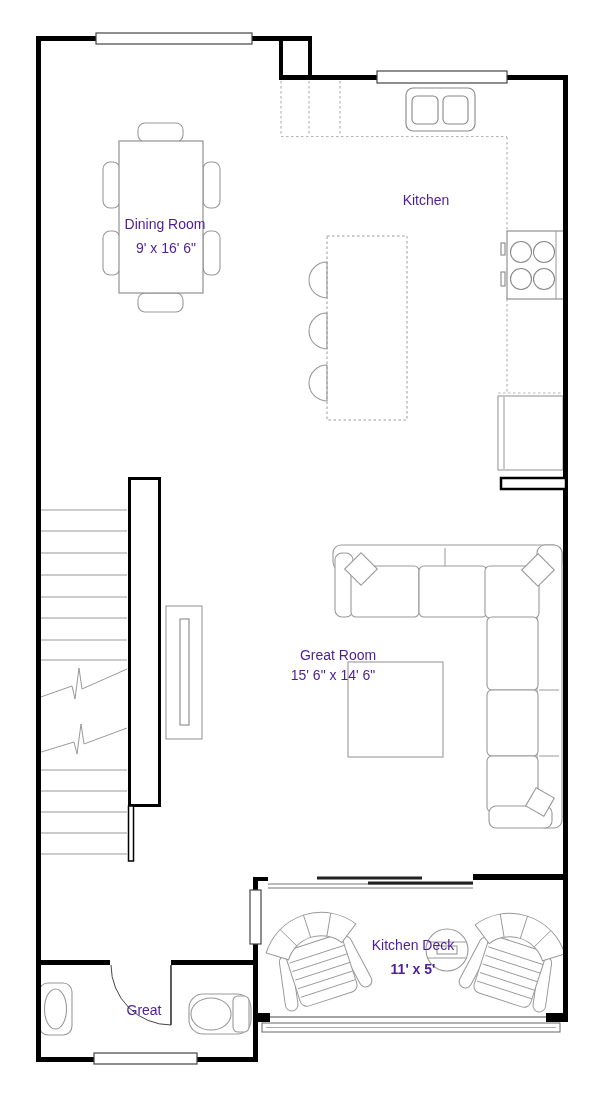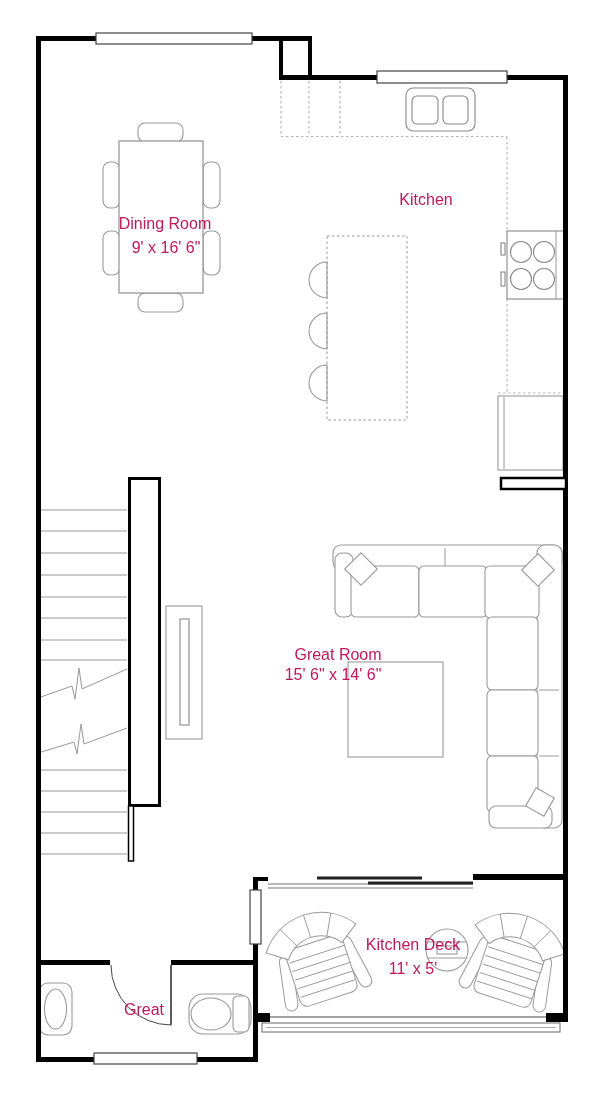--- a/index.html
+++ b/index.html
@@ -1,20 +1,20 @@
 <!DOCTYPE html>
 <html><head>
 <meta charset="utf-8">
 <style>
   html,body{margin:0;padding:0;background:#fff;}
   #plan{position:relative;width:600px;height:1100px;background:#fff;overflow:hidden;
         font-family:"Liberation Sans", sans-serif;}
   #plan svg{position:absolute;left:0;top:0;}
-  .room-label{position:absolute;text-align:center;font-size:16px;line-height:24px;
-              color:#be185d;white-space:nowrap;transform:translateX(-50%);}
+  .room-label{position:absolute;text-align:center;font-size:14px;line-height:24px;
+              color:#4c1d95;white-space:nowrap;transform:translateX(-50%);}
   .wall{fill:#000;stroke:none;}
   .win{fill:#fff;stroke:#444;stroke-width:1.2;}
   .furn{fill:#fff;stroke:#999;stroke-width:1.1;}
   .furn2{fill:#fff;stroke:#888;stroke-width:1.1;}
   .thin{stroke:#999;stroke-width:1;fill:none;}
   .counter{stroke:#b5b5b5;stroke-width:1.2;fill:none;stroke-dasharray:2.5 2.5;}
   .dash{stroke:#999;stroke-width:1;fill:none;stroke-dasharray:2.5 2.5;}
 </style>
 </head>
 <body>
@@ -173,16 +173,16 @@
 
   <div class="room-label" style="left:165px;top:212px;">Dining Room</div>
   <div class="room-label" style="left:166px;top:236px;">9' x 16' 6"</div>
 
   <div class="room-label" style="left:426px;top:188px;">Kitchen</div>
 
   <div class="room-label" style="left:338px;top:643px;">Great Room</div>
   <div class="room-label" style="left:333px;top:663px;">15' 6" x 14' 6"</div>
 
   <div class="room-label" style="left:413px;top:933px;">Kitchen Deck</div>
-  <div class="room-label" style="left:413px;top:957px;">11' x 5'</div>
+  <div class="room-label" style="left:413px;top:957px;font-weight:bold;">11' x 5'</div>
 
   <div class="room-label" style="left:144px;top:998px;">Great</div>
 </div>
 
 </body></html>

